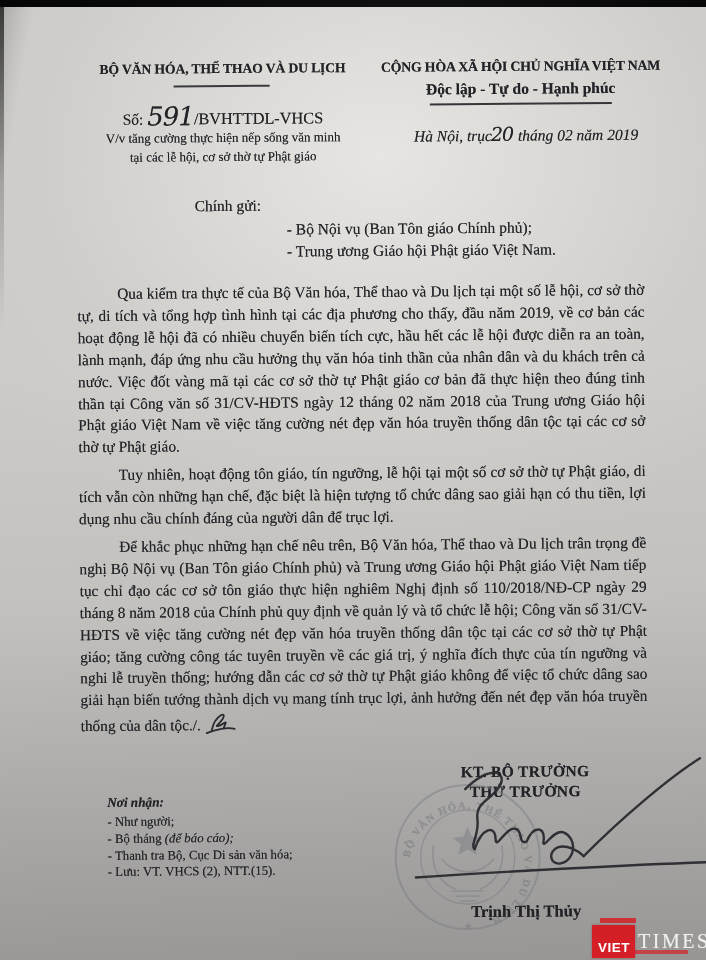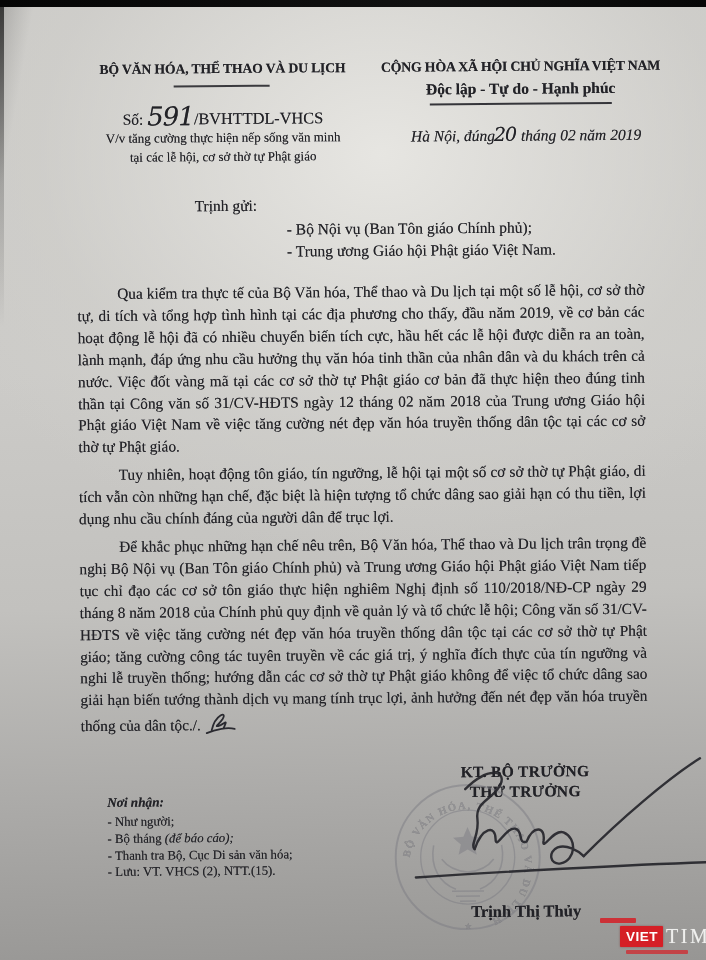--- a/index.html
+++ b/index.html
@@ -45,21 +45,21 @@
   .nn-list i{font-style:italic;text-align:right;}
   .sign-titles{position:absolute;left:382px;top:763px;width:280px;text-align:center;font-weight:bold;font-size:15.6px;line-height:20px;letter-spacing:.3px;}
   .signer-name{position:absolute;left:382px;top:903px;width:280px;text-align:center;font-weight:bold;font-size:16.5px;}
   .stamp{position:absolute;left:386px;top:780px;opacity:.5;}
   .sig{position:absolute;left:402px;top:752px;}
 
   
   .vt{position:absolute;right:4px;top:918px;width:110px;height:40px;}
   .vt-tag-top{position:absolute;left:8px;top:0;width:36px;height:5px;background:#d51f26;opacity:.85;border-radius:1px;}
   .vt-row{position:absolute;left:0;top:7px;display:flex;align-items:center;}
-  .vt-box{background:#d51f26;color:#fff;font-family:"Liberation Sans",sans-serif;font-weight:bold;font-size:13.5px;padding:3px 5px 3px 6px;letter-spacing:.5px;border-radius:1px;box-shadow:0 0 2px rgba(120,20,20,.5);margin-left:28px;}
+  .vt-box{background:#d51f26;color:#fff;font-family:"Liberation Sans",sans-serif;font-weight:bold;font-size:13.5px;padding:15px 5px 3px 6px;letter-spacing:.5px;border-radius:1px;box-shadow:0 0 2px rgba(120,20,20,.5);}
   .vt-times{font-family:Liberation Serif, serif;color:#efefed;font-size:20px;letter-spacing:2.5px;margin-left:3px;text-shadow:0 0 1px rgba(255,255,255,.4);}
   .vt-tag-bot{position:absolute;left:34px;top:32px;width:62px;height:4px;background:#d51f26;opacity:.7;border-radius:1px;}
 </style>
 </head>
 <body>
 
 <div class="photo">
   <div class="top-bar"></div>
   <div class="left-edge"></div>
 
@@ -73,24 +73,24 @@
 
     <div class="so-line">
       <span>Số:</span>
       <span class="hand">591</span><span class="so-suffix">/BVHTTDL-VHCS</span>
     </div>
     <div class="subject">
       <div>V/v tăng cường thực hiện nếp sống văn minh</div>
       <div>tại các lễ hội, cơ sở thờ tự Phật giáo</div>
     </div>
     <div class="date-line">
-      <span>Hà Nội, đúng</span><span class="hand">20</span> <span>tháng 02 năm 2019</span>
+      <span>Hà Nội, trục</span><span class="hand">20</span> <span>tháng 02 năm 2019</span>
     </div>
 
-    <div class="kg-label">Trịnh gửi:</div>
+    <div class="kg-label">Chính gửi:</div>
     <div class="kg-items">
       <div>- Bộ Nội vụ (Ban Tôn giáo Chính phủ);</div>
       <div>- Trung ương Giáo hội Phật giáo Việt Nam.</div>
     </div>
 
     <div class="body-text">
       <p>Qua kiểm tra thực tế của Bộ Văn hóa, Thể thao và Du lịch tại một số lễ hội, cơ sở thờ tự, di tích và tổng hợp tình hình tại các địa phương cho thấy, đầu năm 2019, về cơ bản các hoạt động lễ hội đã có nhiều chuyển biến tích cực, hầu hết các lễ hội được diễn ra an toàn, lành mạnh, đáp ứng nhu cầu hưởng thụ văn hóa tinh thần của nhân dân và du khách trên cả nước. Việc đốt vàng mã tại các cơ sở thờ tự Phật giáo cơ bản đã thực hiện theo đúng tinh thần tại Công văn số 31/CV-HĐTS ngày 12 tháng 02 năm 2018 của Trung ương Giáo hội Phật giáo Việt Nam về việc tăng cường nét đẹp văn hóa truyền thống dân tộc tại các cơ sở thờ tự Phật giáo.</p>
       <p>Tuy nhiên, hoạt động tôn giáo, tín ngưỡng, lễ hội tại một số cơ sở thờ tự Phật giáo, di tích vẫn còn những hạn chế, đặc biệt là hiện tượng tổ chức dâng sao giải hạn có thu tiền, lợi dụng nhu cầu chính đáng của người dân để trục lợi.</p>
       <p><span>Để khắc phục những hạn chế nêu trên, Bộ Văn hóa, Thể thao và Du lịch trân trọng đề nghị Bộ Nội vụ (Ban Tôn giáo Chính phủ) và Trung ương Giáo hội Phật giáo Việt Nam tiếp tục chỉ đạo các cơ sở tôn giáo thực hiện nghiêm Nghị định số 110/2018/NĐ-CP ngày 29 tháng 8 năm 2018 của Chính phủ quy định về quản lý và tổ chức lễ hội; Công văn số 31/CV-HĐTS về việc tăng cường nét đẹp văn hóa truyền thống dân tộc tại các cơ sở thờ tự Phật giáo; tăng cường công tác tuyên truyền về các giá trị, ý nghĩa đích thực của tín ngưỡng và nghi lễ truyền thống; hướng dẫn các cơ sở thờ tự Phật giáo không để việc tổ chức dâng sao giải hạn biến tướng thành dịch vụ mang tính trục lợi, ảnh hưởng đến nét đẹp văn hóa truyền thống của dân tộc./.</span><svg class="paraph" width="34" height="26" viewBox="0 0 34 26">
             <g fill="none" stroke="#2a2a30" stroke-width="1.8" stroke-linecap="round">

